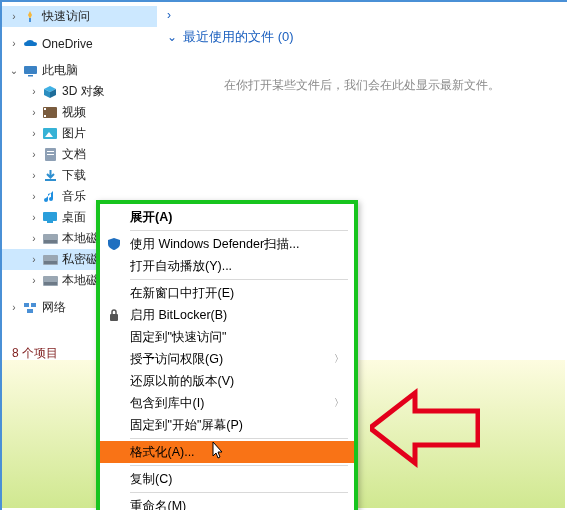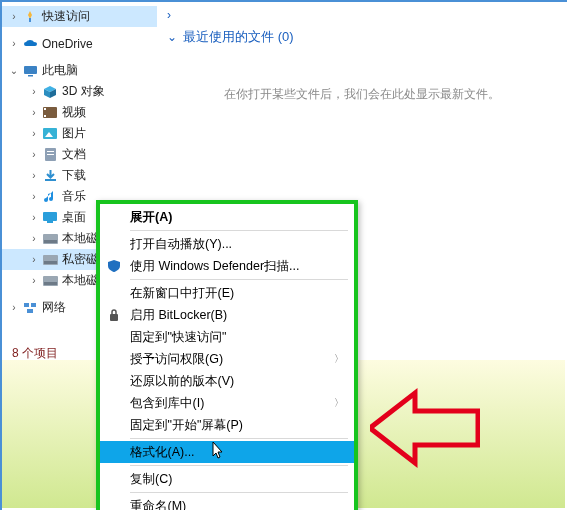--- a/index.html
+++ b/index.html
@@ -8,27 +8,27 @@
   .tree-pane { width: 155px; background: #fff; padding-top: 4px; font-size: 12px; color: #222; }
   .tree-item { display: flex; align-items: center; height: 21px; padding-left: 6px; white-space: nowrap; cursor: default; }
   .tree-item.sel { background: #cce8ff; }
   .tree-item.child { padding-left: 26px; }
   .caret { width: 12px; display: inline-block; text-align: center; color: #5a5a5a; font-size: 10px; }
   .ic { width: 16px; height: 16px; margin: 0 4px 0 2px; display: inline-flex; align-items: center; justify-content: center; }
   .status-bar { position: absolute; left: 12px; top: 345px; font-size: 12px; color: #7f1d1d; }
   .content-pane { flex: 1; background: #fff; padding: 6px 10px; font-size: 13px; }
   .folder-line { color: #1a5fbf; margin-bottom: 6px; display: flex; align-items: center; }
   .folder-caret { margin-right: 6px; font-size: 12px; }
-  .empty-hint { color: #8a8a8a; font-size: 12px; text-align: center; margin-top: 40px; }
+  .empty-hint { color: #8a8a8a; font-size: 12px; text-align: center; margin-top: 31px; }
   .blank-below { position: absolute; left: 2px; top: 360px; width: 563px; height: 148px; background: linear-gradient(to bottom, #fdfce0 0%, #d0e890 100%); }
   
   .ctx-wrap { position: absolute; left: 96px; top: 200px; width: 262px; background: #fff; border: 4px solid #17c41e; box-shadow: 2px 2px 6px rgba(0,0,0,0.25); font-size: 12.5px; color: #000; padding: 2px 0; }
   .ctx-item { display: flex; align-items: center; height: 22px; padding-left: 30px; padding-right: 22px; position: relative; cursor: default; }
   .ctx-item.bold { font-weight: 700; }
-  .ctx-item.hover { background: #0ea5e9; text-align: right; }
+  .ctx-item.hover { background: #f97316; text-align: right; }
   .ctx-sep { height: 1px; background: #d9d9d9; margin: 2px 6px 2px 30px; }
   .ctx-arrow { position: absolute; right: 10px; font-size: 10px; color: #555; }
   .ctx-icon { position: absolute; left: 6px; width: 16px; height: 16px; display:inline-flex; align-items:center; justify-content:center; }
   .cursor { position: absolute; left: 207px; top: 440px; width: 20px; height: 24px; pointer-events: none; }
   .arrow-call { position: absolute; left: 370px; top: 383px; width: 110px; height: 90px; pointer-events: none; }
   
   .svg-pin { fill:#f6b73c; }
 </style>
 </head>
 <body>
@@ -198,29 +198,29 @@
 
 <div class="status-bar">8 个项目</div>
 <div class="blank-below"></div>
 
 <div class="ctx-wrap">
   <div class="ctx-item bold">
       <span>展开(A)</span>
     </div>
   <div class="ctx-sep"></div>
   <div class="ctx-item">
-      <span>打开自动播放(Y)...</span>
-    </div>
-  <div class="ctx-item">
       <span class="ctx-icon">
         <svg width="14" height="14">
           <path d="M7 1 L13 3 V7 C13 11 7 13 7 13 C7 13 1 11 1 7 V3 Z" fill="#1f6fc0"></path>
         </svg>
       </span>
       <span>使用 Windows Defender扫描...</span>
+    </div>
+  <div class="ctx-item">
+      <span>打开自动播放(Y)...</span>
     </div>
   <div class="ctx-sep"></div>
   <div class="ctx-item">
       <span>在新窗口中打开(E)</span>
     </div>
   <div class="ctx-item">
       <span class="ctx-icon">
         <svg width="12" height="13">
           <rect x="2" y="5" width="8" height="7" rx="1" fill="#555"></rect>
           <path d="M4 5 V3 a2 2 0 0 1 4 0 V5" stroke="#555" stroke-width="1.5" fill="none"></path>

